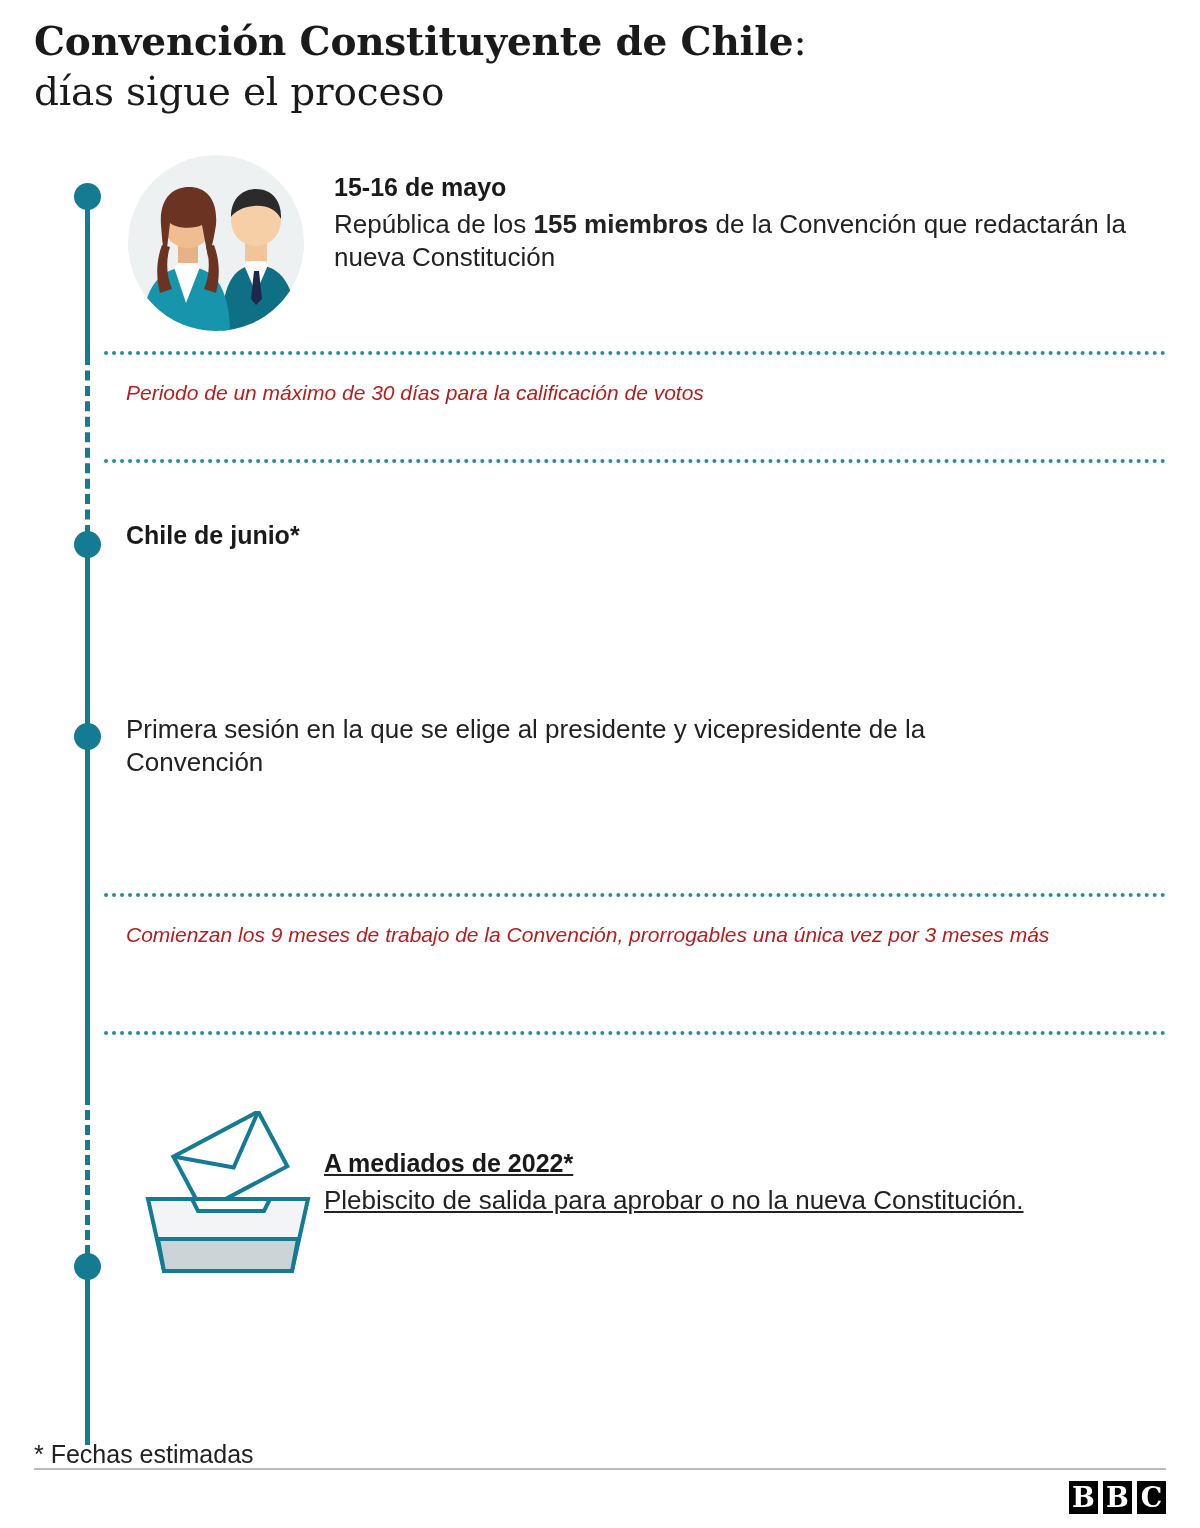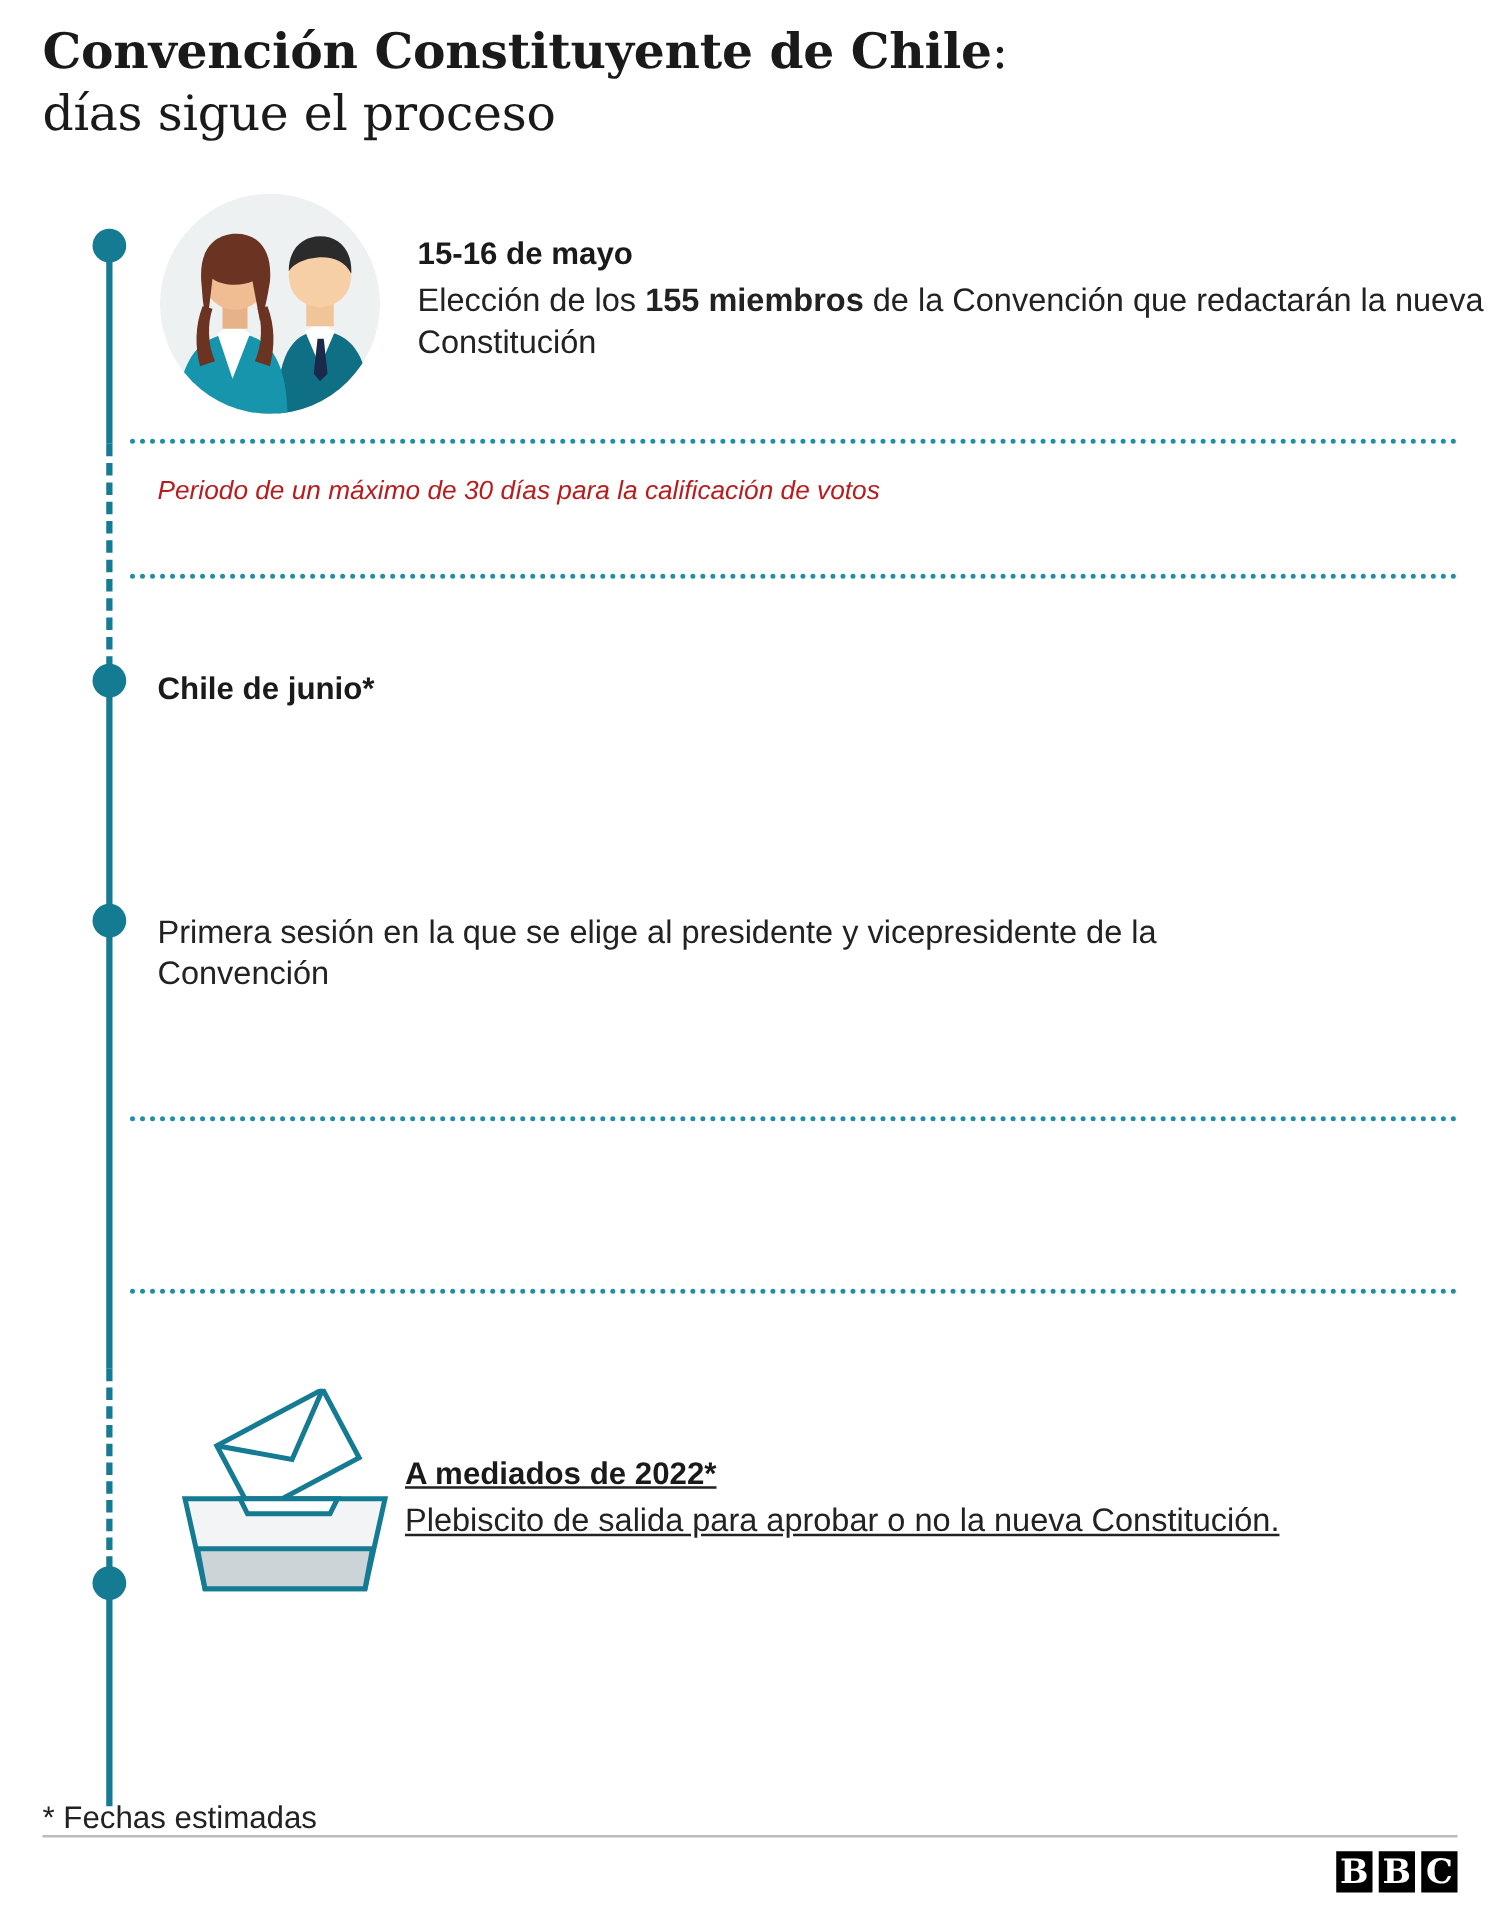--- a/index.html
+++ b/index.html
@@ -82,21 +82,20 @@
     position: absolute;
     left: 70px;
     right: 0;
     height: 0;
     border-top: 4px dotted #1f8fa8;
   }
 
   
   .event {
     position: absolute;
-    margin-top: 16px;
   }
   .event .headline {
     font-size: 25px;
     font-weight: 700;
     color: #1a1a1a;
     margin-bottom: 6px;
   }
   .event .body {
     font-size: 26px;
     line-height: 1.26;
@@ -193,21 +192,21 @@
     <div class="dot" style="top:542px;"></div>
     <div class="dot" style="top:1072px;"></div>
 
     <div class="hrule" style="top:170px;"></div>
     <div class="hrule" style="top:278px;"></div>
     <div class="hrule" style="top:712px;"></div>
     <div class="hrule" style="top:850px;"></div>
 
     <div class="event" style="top:-8px; left:300px; width:860px;">
       <div class="headline">15-16 de mayo</div>
-      <div class="body"><span>Elección de los </span><b>155 miembros</b><span> de la Convención que redactarán la nueva Constitución</span></div>
+      <div class="body"><span>República de los </span><b>155 miembros</b><span> de la Convención que redactarán la nueva Constitución</span></div>
     </div>
 
     <div class="people-ill">
       <svg viewBox="0 0 180 180" width="180" height="180" aria-hidden="true">
         <circle cx="90" cy="90" r="88" fill="#eef1f2"></circle>
         <defs>
           <clipPath id="circClip">
               <circle cx="90" cy="90" r="88"></circle>
             </clipPath>
         </defs>
@@ -234,20 +233,21 @@
     <div class="note" style="top:198px; left:92px; width:1020px;">Periodo de un máximo de 30 días para la calificación de votos</div>
 
     <div class="event" style="top:340px; left:92px; width:900px;">
       <div class="headline">Chile de junio*</div>
     </div>
 
     <div class="event" style="top:532px; left:92px; width:900px;">
       <div class="body">Primera sesión en la que se elige al presidente y vicepresidente de la Convención</div>
     </div>
 
+    <div class="note" style="top:740px; left:92px; width:1060px;">Comienzan los 9 meses de trabajo de la Convención, prorrogables una única vez por 3 meses más</div>
 
     <div class="event" style="top:968px; left:290px; width:860px;text-decoration:underline;">
       <div class="headline">A mediados de 2022*</div>
       <div class="body">Plebiscito de salida para aprobar o no la nueva Constitución.</div>
     </div>
 
     <div class="ballot-ill" style="top:930px;">
       <svg viewBox="0 0 200 180" width="200" height="180" aria-hidden="true">
 
         <g transform="rotate(-28 110 60)">

